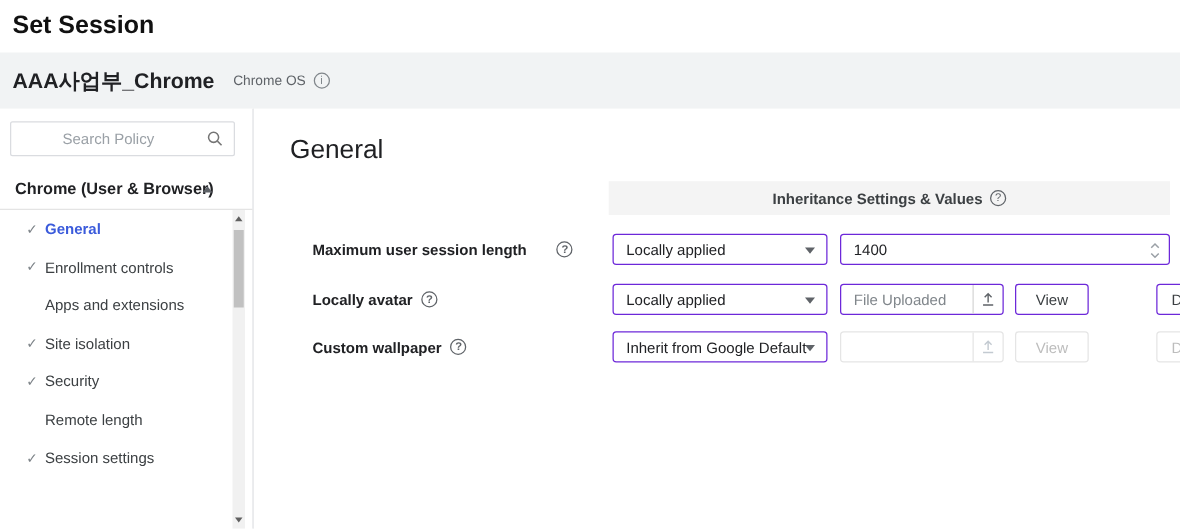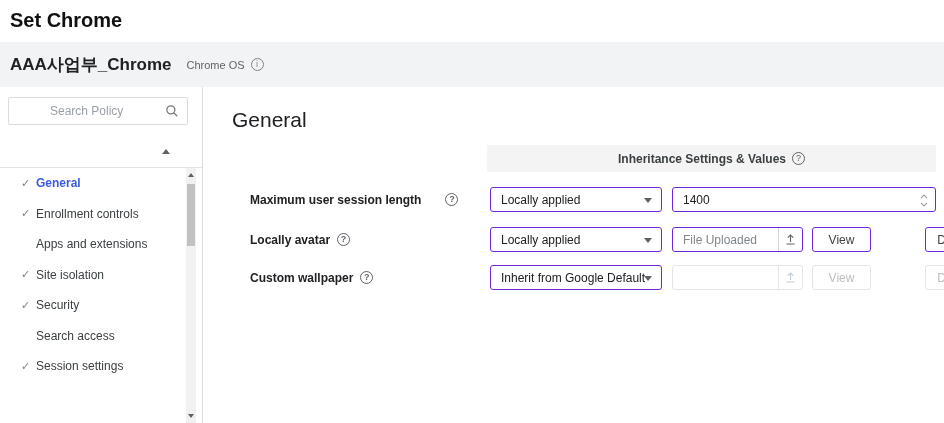--- a/index.html
+++ b/index.html
@@ -74,41 +74,42 @@
   .row-label.r1 { top:100px; height:25px;gap:17px; } .row-label.r2 { top:140px; height:25px; } .row-label.r3 { top:178px; height:25px; }
 
   svg { display:block; }
 </style>
 </head>
 <body>
 
 <div class="page">
 
   <div class="titlebar">
-    <div class="page-title">Set Chrome</div>
+    <div class="page-title">Set Session</div>
   </div>
 
   <div class="contextbar">
     <span class="org-name">AAA사업부_Chrome</span>
     <span class="platform">Chrome OS</span>
     <span class="circle-icon">i</span>
   </div>
 
   <div class="sidebar">
     <div class="search-wrap">
       <input type="text" placeholder="Search Policy" style="">
       <span class="search-ic">
         <svg width="14" height="14" viewBox="0 0 16 16">
             <circle cx="6.7" cy="6.7" r="4.6" stroke="#757575" stroke-width="1.4" fill="none"></circle>
             <path d="M10.2 10.2 L14 14" stroke="#757575" stroke-width="1.4"></path>
           </svg>
       </span>
     </div>
 
     <div class="section-head">
+      <span class="section-label">Chrome (User &amp; Browser)</span>
       <span class="collapse-arrow"></span>
     </div>
     <div class="side-divider"></div>
 
     <div class="nav-list">
       <div class="nav-item checked active">
         <span class="check">✓</span>
         <span class="nav-label">General</span>
       </div>
       <div class="nav-item checked">
@@ -122,21 +123,21 @@
       <div class="nav-item checked">
         <span class="check">✓</span>
         <span class="nav-label">Site isolation</span>
       </div>
       <div class="nav-item checked">
         <span class="check">✓</span>
         <span class="nav-label">Security</span>
       </div>
       <div class="nav-item">
 
-        <span class="nav-label">Search access</span>
+        <span class="nav-label">Remote length</span>
       </div>
       <div class="nav-item checked">
         <span class="check">✓</span>
         <span class="nav-label">Session settings</span>
       </div>
     </div>
 
     <div class="sb-track">
       <div class="sb-up"></div>
       <div class="sb-thumb"></div>

